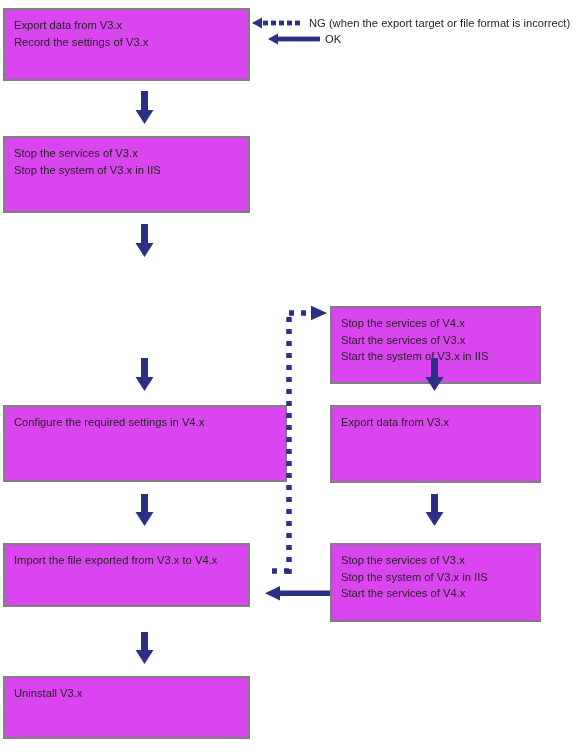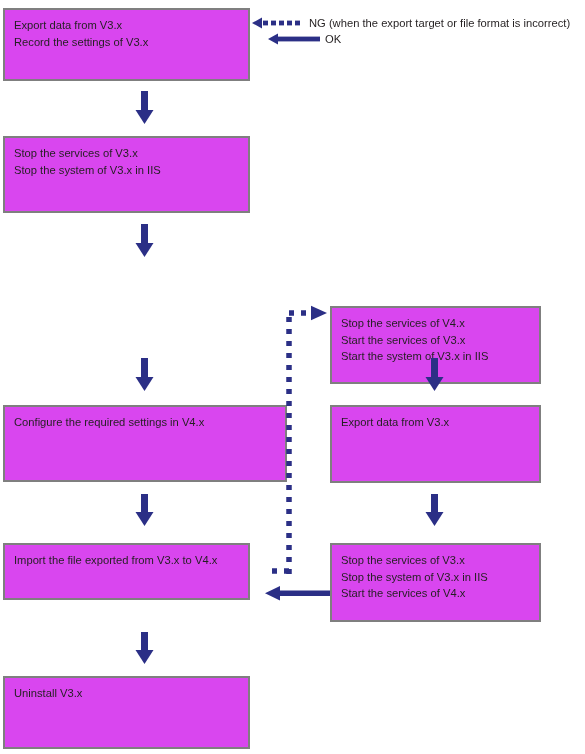--- a/index.html
+++ b/index.html
@@ -89,25 +89,25 @@
   <div class="node" style="left:3px; top:136px; width:247px; height:77px;">
     <div class="node-text">Stop the services of V3.x
 Stop the system of V3.x in IIS</div>
   </div>
 
 
   <div class="node" style="left:3px; top:405px; width:284px; height:77px;">
     <div class="node-text">Configure the required settings in V4.x</div>
   </div>
 
-  <div class="node" style="left:3px; top:543px; width:247px; height:57px;">
+  <div class="node" style="left:3px; top:543px; width:247px; height:64px;">
     <div class="node-text">Import the file exported from V3.x to V4.x</div>
   </div>
 
-  <div class="node" style="left:3px; top:676px; width:247px; height:73px;">
+  <div class="node" style="left:3px; top:676px; width:247px; height:63px;">
     <div class="node-text">Uninstall V3.x</div>
   </div>
 
   <div class="node" style="left:330px; top:270px; width:211px; height:78px;margin-top:36px;">
     <div class="node-text">Stop the services of V4.x
 Start the services of V3.x
 Start the system of V3.x in IIS</div>
   </div>
 
   <div class="node" style="left:330px; top:405px; width:211px; height:78px;">

